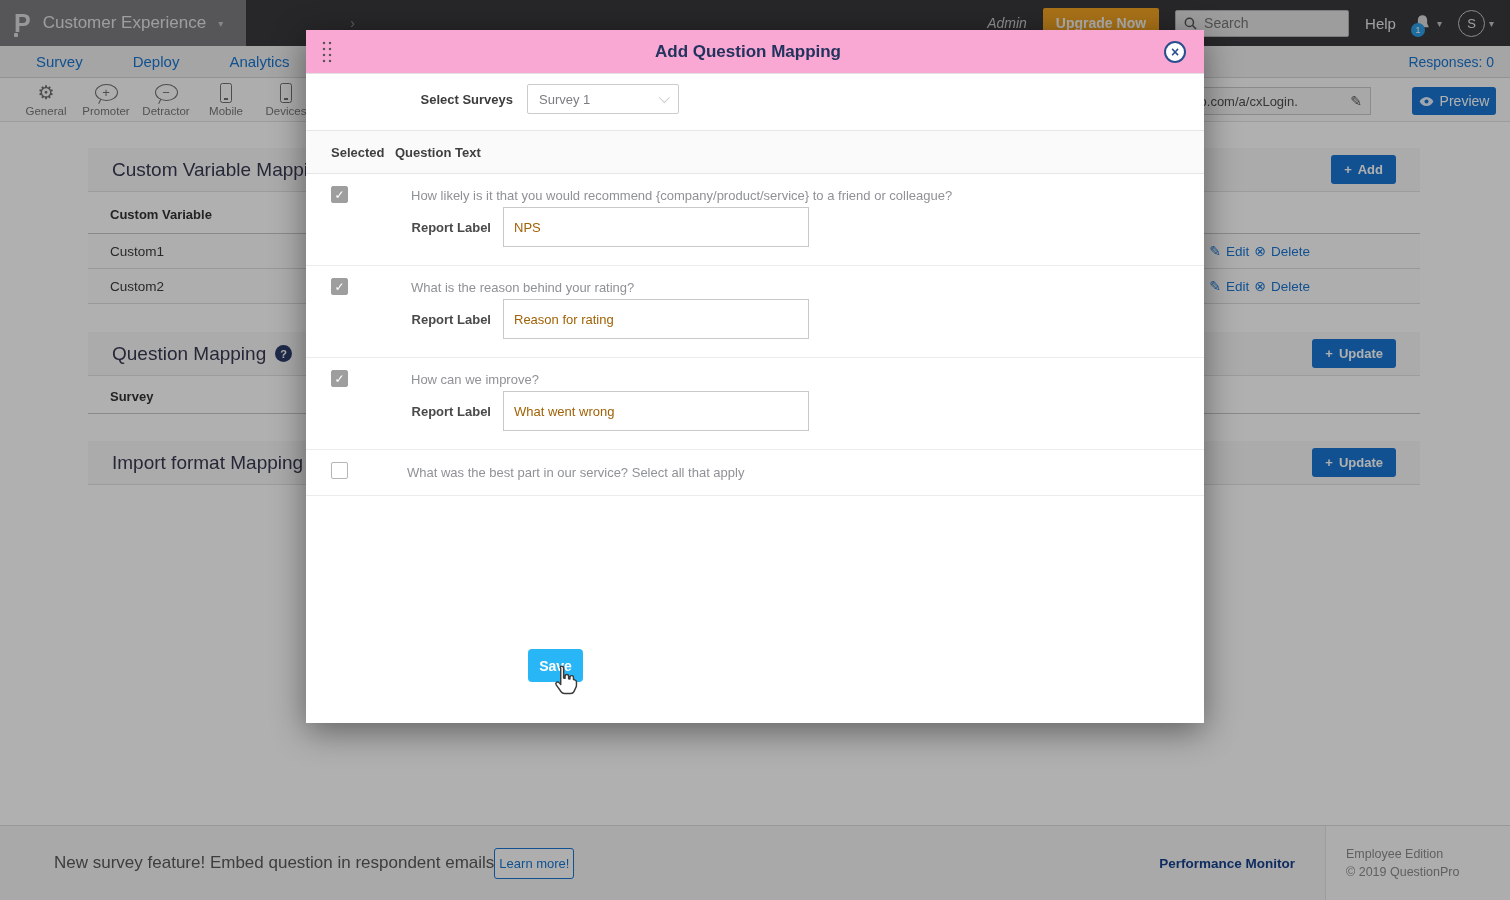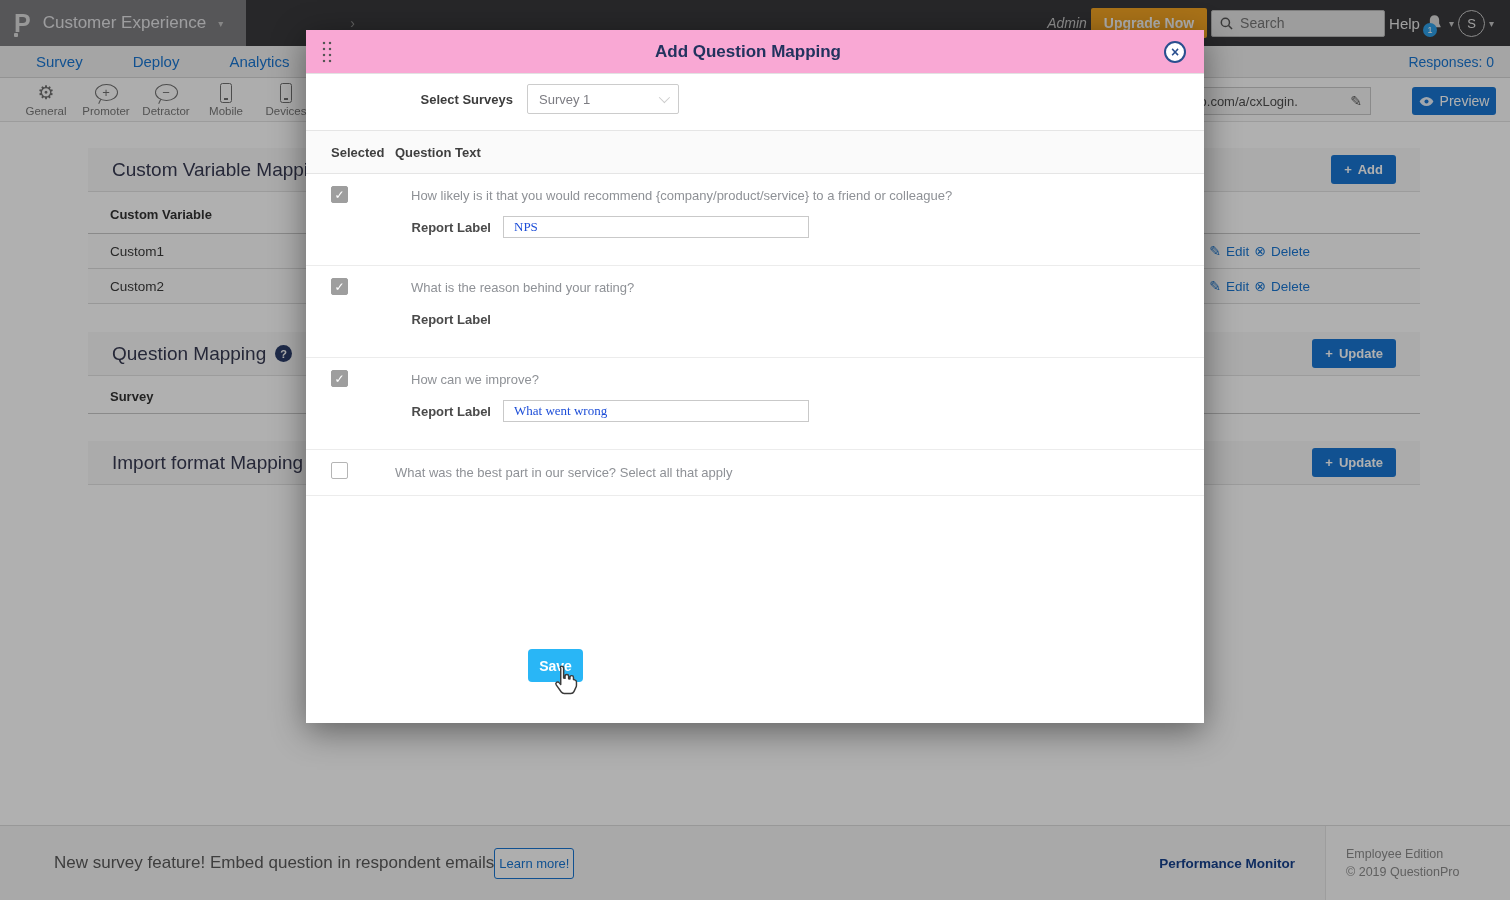--- a/index.html
+++ b/index.html
@@ -11,21 +11,21 @@
   .topbar { position:absolute; top:0; left:0; right:0; height:46px; background:#39393c; display:flex; align-items:center; z-index:1; }
   .brand { width:246px; height:100%; background:#7d7d80; display:flex; align-items:center; padding:0 14px; gap:12px; flex-shrink:0; }
   .brand-logo { position:relative; font-size:25px; font-weight:bold; color:#dcdcdc; line-height:1; }
   .brand-logo::after { content:""; position:absolute; left:0; bottom:-1px; width:4px; height:4px; background:#dcdcdc; border-radius:1px; }
   .brand-name { font-size:17px; color:#e4e4e6; }
   .caret { font-size:10px; color:#c2c2c2; }
   .crumbs { margin-left:41px; display:flex; align-items:center; gap:12px; font-size:17px;flex-direction:column; }
   .crumb-parent { color:#86b7ea; }
   .crumb-sep { color:#8e8e8e; font-size:14px; }
   .crumb-current { color:#ededed; }
-  .top-right { margin-left:auto; display:flex; align-items:center; gap:4px; padding-right:16px; }
+  .top-right { margin-left:auto; display:flex; align-items:center; gap:16px; padding-right:16px; }
   .admin { font-style:italic; font-size:14px; color:#cfcfcf; }
   .upgrade-btn { background:#f5a623; color:#fff; border:none; font-size:14px; font-weight:bold; padding:7px 13px; border-radius:2px; font-family:inherit; }
   .searchbox { display:flex; align-items:center; gap:7px; width:174px; height:27px; background:#e4e4e4; border:1px solid #b5b5b5; border-radius:2px; padding:0 8px; }
   .searchbox input { border:none; background:transparent; outline:none; font-size:14px; color:#444; width:120px; font-family:inherit; }
   .help { font-size:15px; color:#e8e8e8; }
   .bell-wrap { position:relative; display:flex; align-items:center; gap:4px; }
   .badge { position:absolute; left:-1px; bottom:-3px; width:14px; height:14px; background:#2e9fe6; color:#fff; border-radius:50%; font-size:9px; display:flex; align-items:center; justify-content:center; }
   .avatar-wrap { display:flex; align-items:center; gap:4px; }
   .avatar { width:27px; height:27px; border:1.5px solid #c9c9c9; border-radius:50%; color:#e6e6e6; font-size:13px; display:flex; align-items:center; justify-content:center; }
 
@@ -77,28 +77,28 @@
   .modal-title { flex:1; text-align:center; font-size:17px; font-weight:bold; color:#22335e; }
   .modal-close { margin-right:18px; width:22px; height:22px; border:2px solid #2a4f8f; border-radius:50%; color:#2a4f8f; font-size:14px; font-weight:bold; display:flex; align-items:center; justify-content:center; line-height:1; background:#fff; }
   .select-row { padding:10px 0 16px; display:flex; align-items:center; }
   .select-label { width:207px; text-align:right; font-size:13px; font-weight:bold; color:#3c3c3c; }
   .select-box { margin-left:14px; width:152px; height:30px; border:1px solid #ccc; border-radius:2px; display:flex; align-items:center; padding:0 11px; font-size:13px; color:#7c7c82; background:#fff; }
   .chev { margin-left:auto; width:8px; height:8px; border-right:1.5px solid #ccc; border-bottom:1.5px solid #ccc; transform:rotate(45deg) translateY(-2px); }
   .mtbl-header { height:44px; background:#fafafa; border-top:1px solid #e5e5e5; border-bottom:1px solid #e5e5e5; display:flex; align-items:center; font-size:13px; font-weight:bold; color:#3f3f3f; }
   .mcol1 { margin-left:25px; width:56px; }
   .mcol2 { margin-left:8px; }
   .qrow { position:relative; border-bottom:1px solid #ececec; padding:13px 16px 24px; }
-  .qrow.no-report { padding:14px 0; }
+  .qrow.no-report { padding:14px 12px; }
   .cb { position:absolute; left:25px; top:12px; width:17px; height:17px; border:1px solid #b5b5b5; border-radius:2px; background:#fff; display:flex; align-items:center; justify-content:center; }
   .cb.checked { background:#9e9e9e; border-color:#9e9e9e; color:#fff; font-size:12px; }
   .cb.checked::after { content:"✓"; }
   .qtext { margin-left:89px; padding-right:40px; font-size:13px; color:#8e9196; line-height:17px; }
   .report-row { margin-top:9px; display:flex; align-items:center; height:28px; }
   .report-label { width:169px; text-align:right; font-size:13px; font-weight:bold; color:#4a4a4a; }
-  .report-input { margin-left:12px; width:306px; height:22px; border:1px solid #c9c9c9; padding:0 10px; font-size:13px; color:#1d4ed8; font-family:Liberation Serif, serif; outline:none; }
+  .report-input { margin-left:12px; width:306px; height:40px; border:1px solid #c9c9c9; padding:0 10px; font-size:13px; color:#a16207; font-family:Liberation Sans, sans-serif; outline:none; }
   .save-btn { margin-top:153px; margin-left:222px; width:55px; height:33px; background:#29b6f6; color:#fff; border:none; border-radius:4px; font-size:14px; font-weight:bold; font-family:inherit; display:block; }
   .cursor { position:absolute; left:246px; top:634px; z-index:12; pointer-events:none; }
 </style>
 </head>
 <body>
 
 <div class="page">
 
   <div class="topbar">
     <div class="brand">
@@ -283,20 +283,21 @@
         <span class="report-label">Report Label</span>
         <input class="report-input" type="text" value="NPS" style="">
       </div>
     </div>
 
     <div class="qrow">
       <span class="cb checked"></span>
       <div class="qtext">What is the reason behind your rating?</div>
       <div class="report-row">
         <span class="report-label">Report Label</span>
+        <input class="report-input" type="text" value="Reason for rating" style="">
       </div>
     </div>
 
     <div class="qrow">
       <span class="cb checked"></span>
       <div class="qtext">How can we improve?</div>
       <div class="report-row">
         <span class="report-label">Report Label</span>
         <input class="report-input" type="text" value="What went wrong" style="">
       </div>

